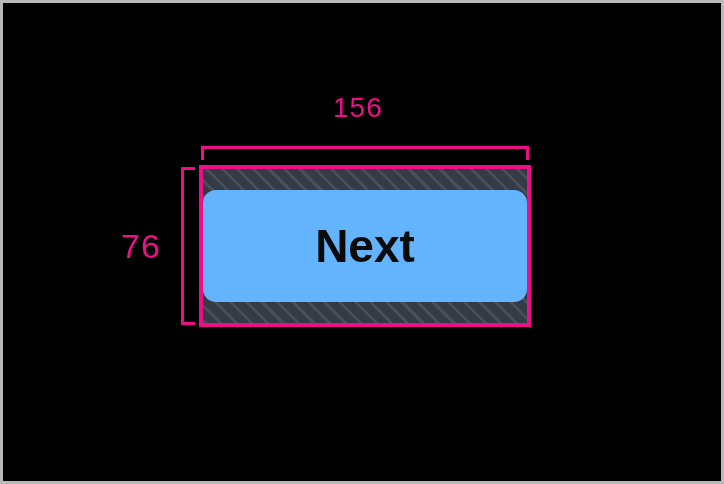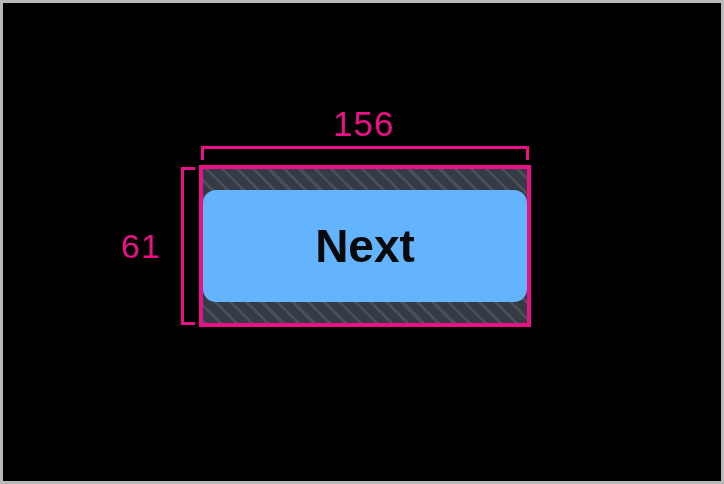--- a/index.html
+++ b/index.html
@@ -39,22 +39,22 @@
     font-family: "Liberation Sans", sans-serif;
     font-weight: 400;
     letter-spacing: 1px;
     white-space: nowrap;
     user-select: none;
   }
 
   
   #width-label {
     left: 330px;
-    top: 104px;
-    font-size: 35px;
+    top: 88px;
+    font-size: 28px;
     line-height: 34px;
     text-align: center;
   }
 
   
   #height-label {
     left: 118px;
     top: 226px;
     font-size: 34px;
     line-height: 34px;
@@ -168,21 +168,21 @@
   <div id="canvas">
 
     <div class="meas-text" id="width-label">156</div>
 
     <div id="width-bracket">
       <div class="bar"></div>
       <div class="tick left"></div>
       <div class="tick right"></div>
     </div>
 
-    <div class="meas-text" id="height-label">61</div>
+    <div class="meas-text" id="height-label">76</div>
 
     <div id="height-bracket">
       <div class="bar"></div>
       <div class="tick top"></div>
       <div class="tick bottom"></div>
     </div>
 
     <div id="element-box">
       <div id="padding-region">
         <div id="content-box">

